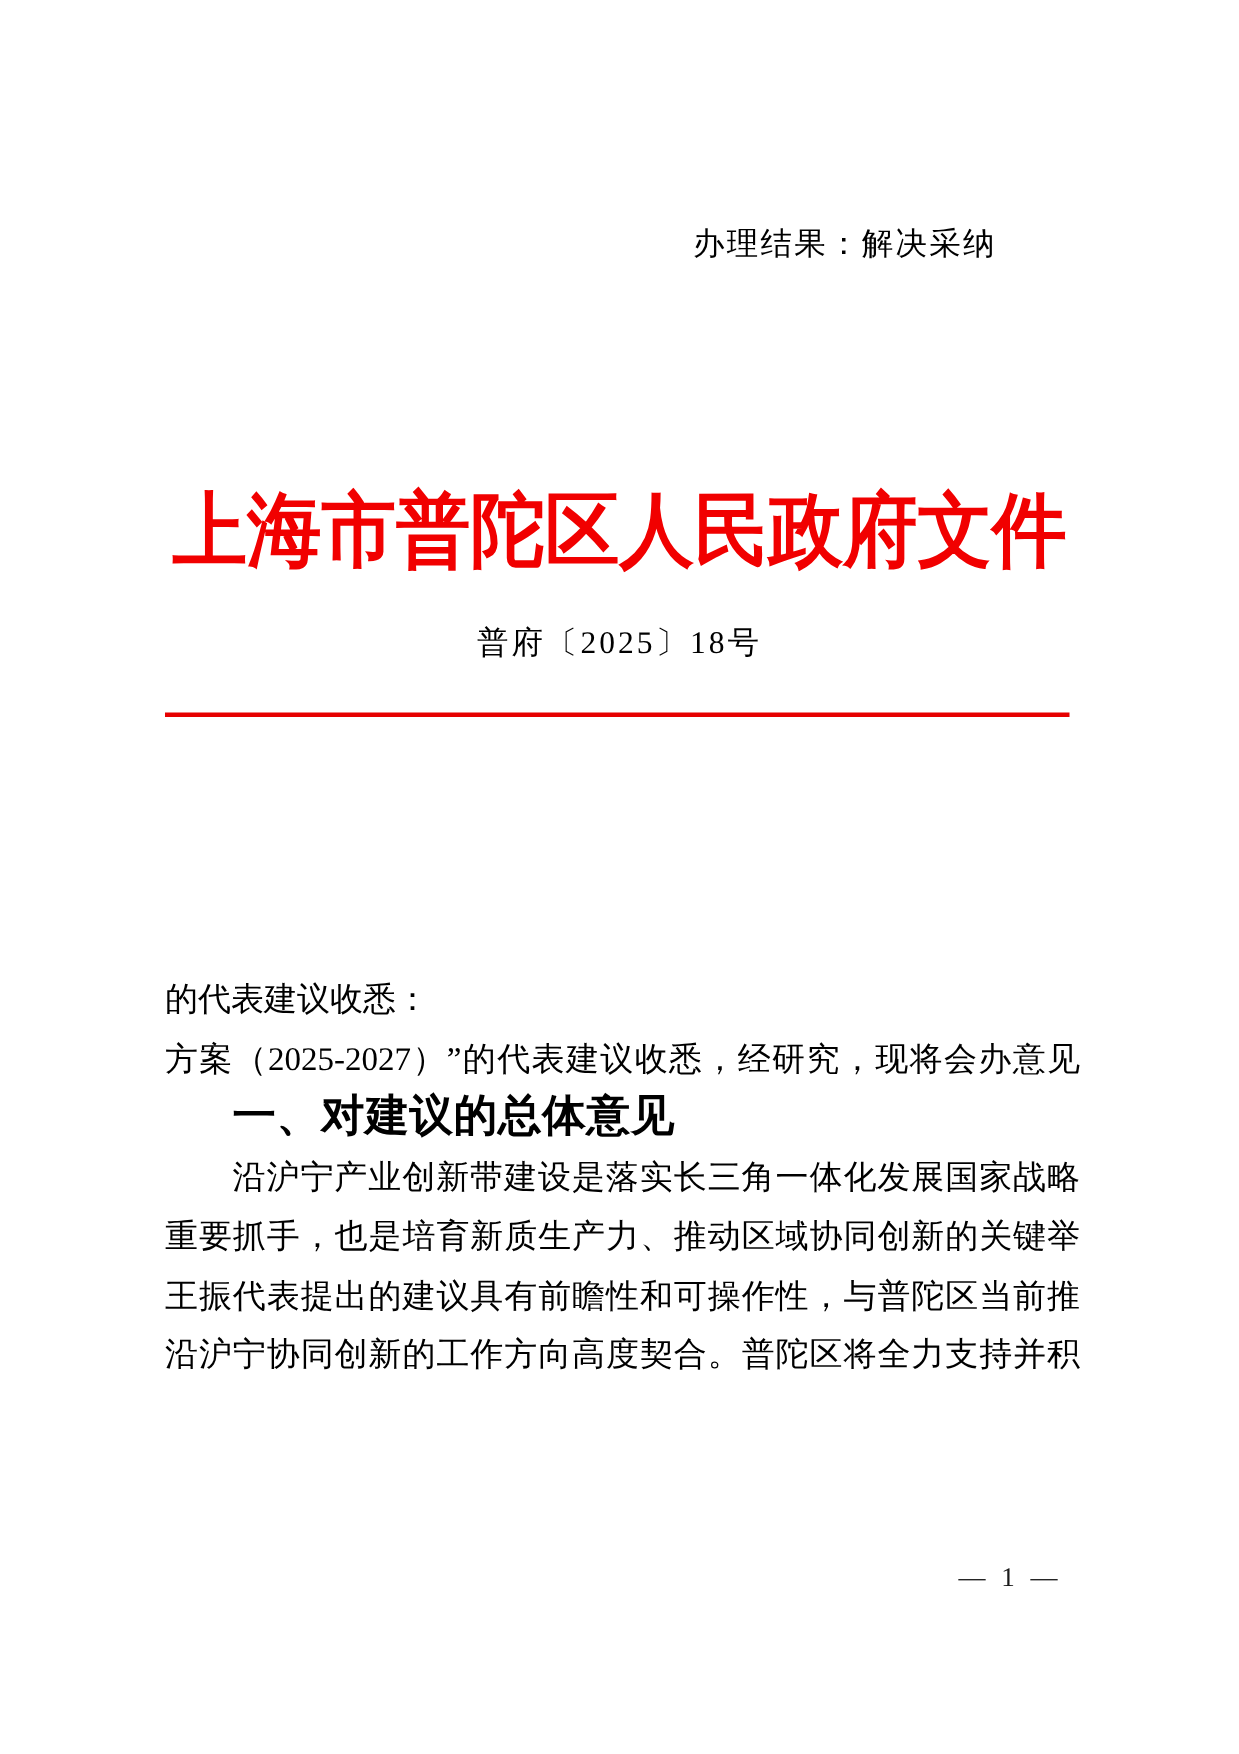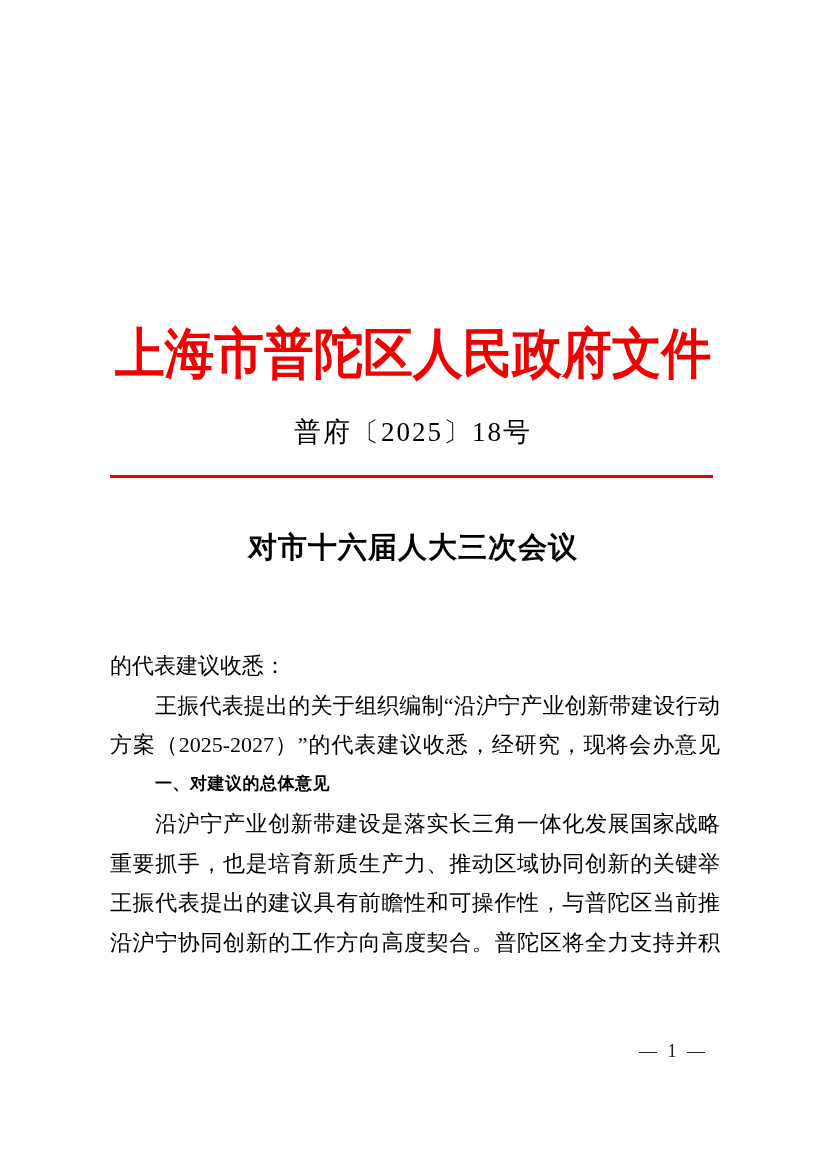--- a/index.html
+++ b/index.html
@@ -44,21 +44,21 @@
     white-space: nowrap;
   }
 
   
   .doc-number {
     position: absolute;
     top: 414px;
     left: 0;
     width: 100%;
     text-align: center;
-    font-size: 27px;
+    font-size: 21px;
     letter-spacing: 2px;
   }
 
   
   .red-rule {
     position: absolute;
     left: 110px;
     right: 113px;
     top: 475px;
     height: 3px;
@@ -97,58 +97,57 @@
   }
   .indent {
     text-indent: 45px;
   }
   .justify {
     text-align: justify;
     text-align-last: justify;
     white-space: normal;
   }
   .section-heading {
-    font-family: Liberation Mono, monospace;
+    font-family: Liberation Sans, sans-serif;
     font-weight: bold;
-    font-size: 17px;
+    font-size: 29px;
     letter-spacing: 0.5px;
   }
 
   
   .page-number {
     position: absolute;
     top: 1041px;
     right: 118px;
     font-size: 18px;
     letter-spacing: 3px;
     color: #1a1a1a;
     white-space: nowrap;
   }
 </style>
 </head>
 <body>
 
 <div class="page">
 
   <div class="meta-block">
+    <div>办理结果：解决采纳</div>
   </div>
 
   <div class="masthead">上海市普陀区人民政府文件</div>
 
   <div class="doc-number">普府〔2025〕18号</div>
 
   <div class="red-rule"></div>
 
   <div class="doc-title">
-    <div>对市十六届人大三次会议</div>
   </div>
 
   <div class="body-text">
     <div class="body-line">的代表建议收悉：</div>
-    <div class="body-line wrap indent justify">王振代表提出的关于组织编制“沿沪宁产业创新带建设行动</div>
     <div class="body-line wrap justify">方案（2025-2027）”的代表建议收悉，经研究，现将会办意见函</div>
     <div class="body-line indent section-heading">一、对建议的总体意见</div>
     <div class="body-line wrap indent justify">沿沪宁产业创新带建设是落实长三角一体化发展国家战略的</div>
     <div class="body-line wrap justify">重要抓手，也是培育新质生产力、推动区域协同创新的关键举措。</div>
     <div class="body-line wrap justify">王振代表提出的建议具有前瞻性和可操作性，与普陀区当前推动</div>
     <div class="body-line wrap justify">沿沪宁协同创新的工作方向高度契合。普陀区将全力支持并积极</div>
   </div>
 
   <div class="page-number">— 1 —</div>
 

